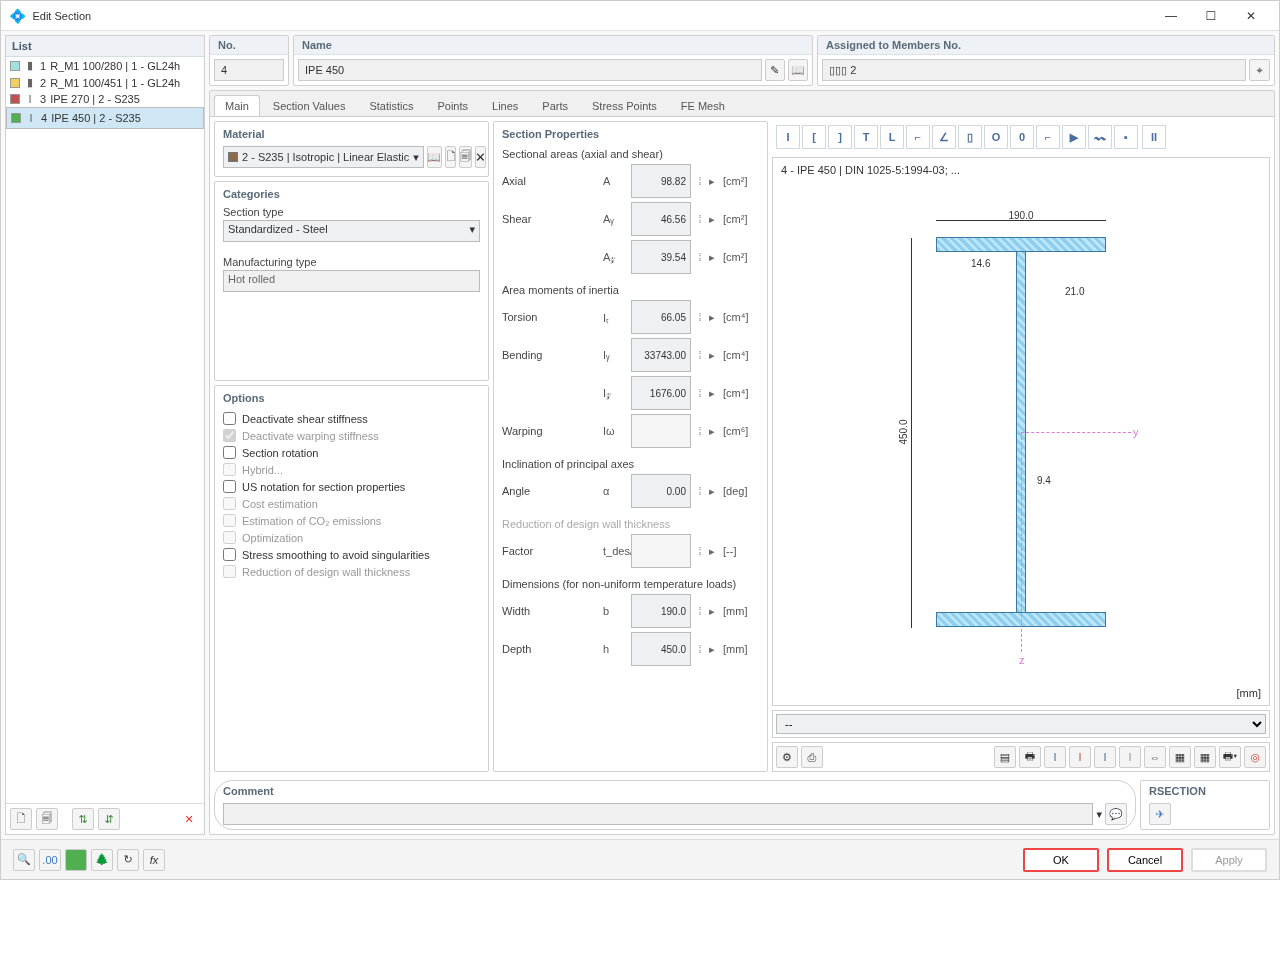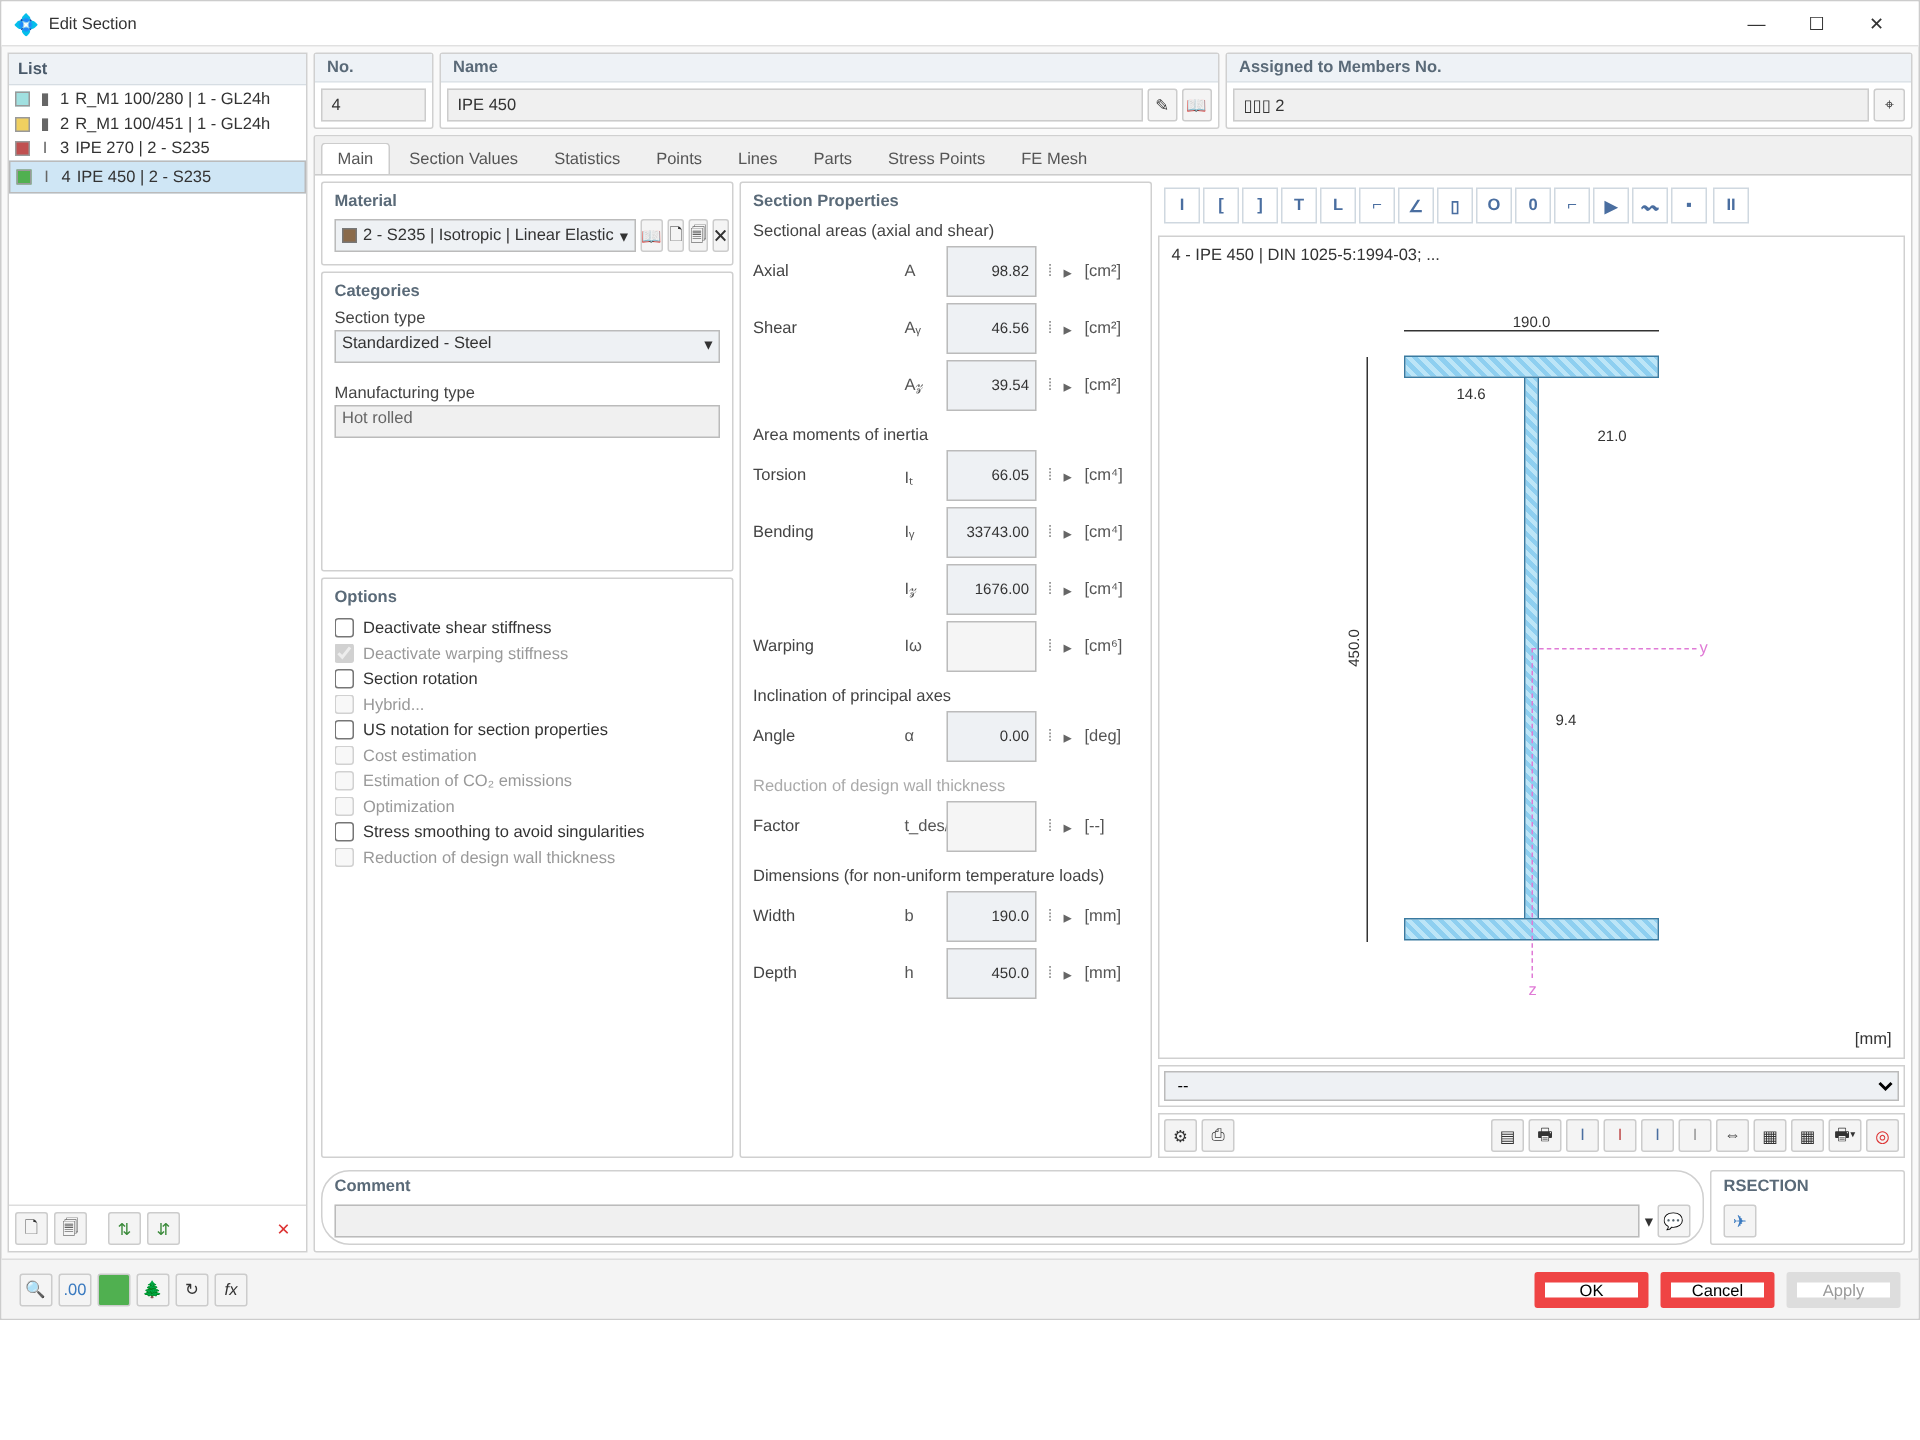--- a/index.html
+++ b/index.html
@@ -66,21 +66,21 @@
 .dimline{position:absolute;background:#333;}
 .axis-y{position:absolute;border-top:1px dashed #e07ad6;width:110px;}
 .axis-z{position:absolute;border-left:1px dashed #e07ad6;height:220px;}
 .bottombar{display:flex;gap:4px;}
 .commentbox{flex:1;border-radius:19px;}
 .rsbox{width:130px;}
 .prev-toolbar{display:flex;gap:3px;padding:3px;border:1px solid #d0d0d0;background:#fff;align-items:center;}
 .prev-toolbar select{height:20px;flex:1;}
 .dlg-buttons{height:40px;display:flex;align-items:center;justify-content:flex-end;gap:8px;padding:0 12px;border-top:1px solid #ddd;background:#f4f4f4;}
 .dlg-buttons .left{display:flex;gap:4px;margin-right:auto;}
-.btn{min-width:76px;height:24px;border:7px solid #ef4444;background:#fff;border-radius:2px;}
+.btn{min-width:76px;height:24px;border:2px solid #ef4444;background:#fff;border-radius:2px;}
 .btn.apply{color:#999;border-color:#ddd;}
 </style>
 </head>
 <body>
 
 <div class="window">
   <div class="titlebar">
     <span class="tico">💠</span>
     <span>Edit Section</span>
     <span class="spacer"></span>

